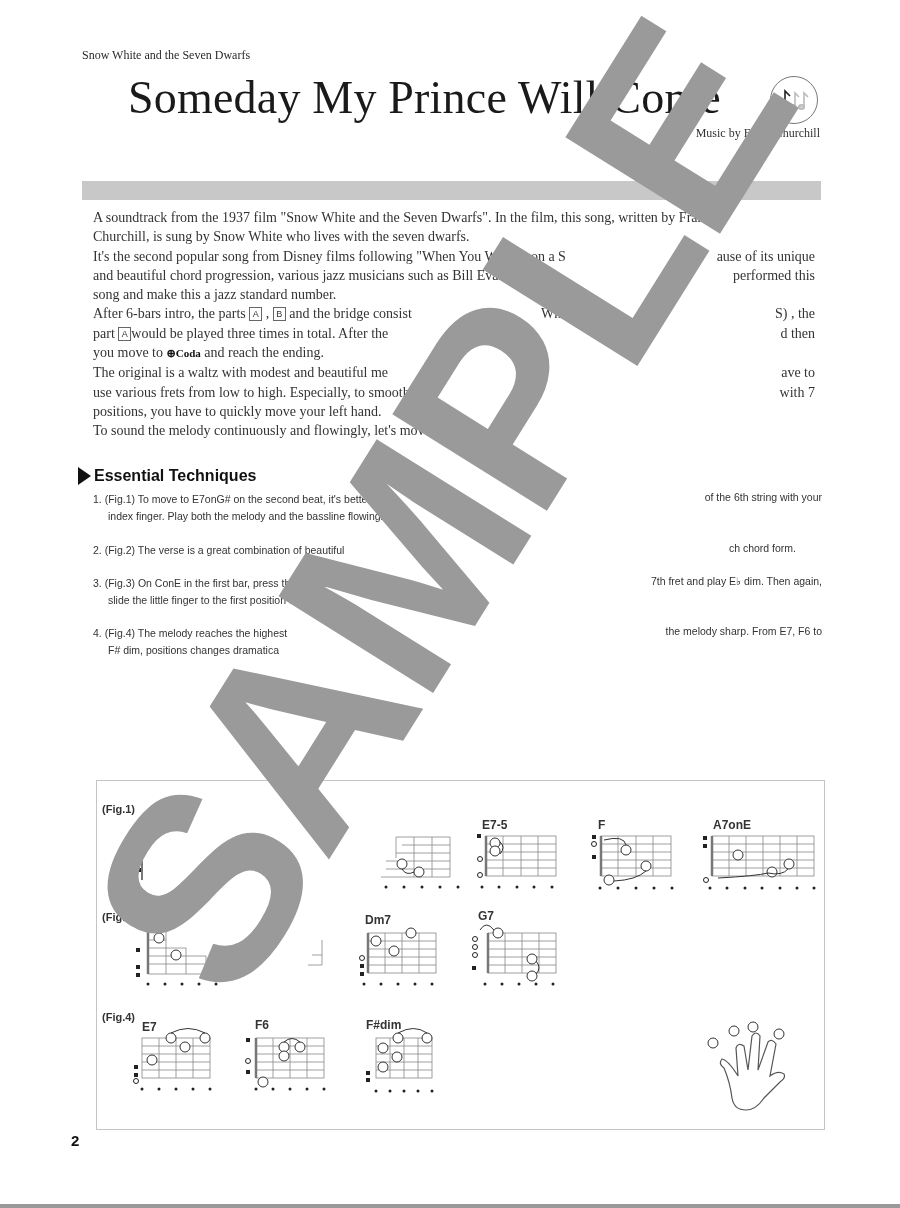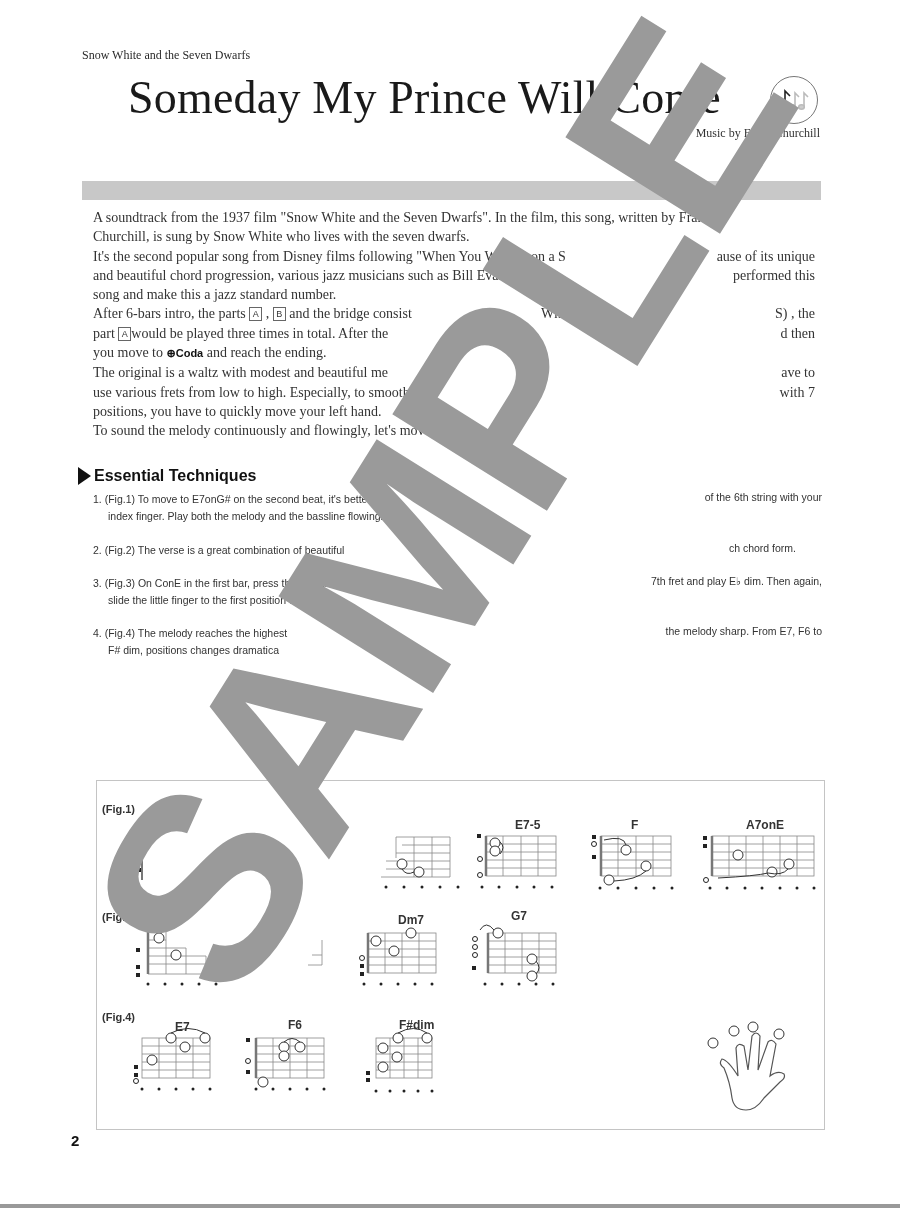--- a/index.html
+++ b/index.html
@@ -8,30 +8,30 @@
   .abs { position: absolute; }
   .subtitle { left: 82px; top: 48px; font-size: 12px; color: #2a2a2a; }
   .title { left: 80px; top: 70px; font-size: 46px; line-height: 56px; color: #1a1a1a; letter-spacing: 0.2px; margin-left: 48px; }
   .music-icon { left: 770px; top: 76px; width: 46px; height: 46px; border: 1.5px solid #777; border-radius: 50%; }
   .credit { right: 80px; top: 126px; font-size: 12px; color: #333; }
   .bar { left: 82px; top: 181px; width: 739px; height: 19px; background: #c8c8c8; }
   .body-text { left: 93px; top: 208px; width: 730px; font-size: 14px; line-height: 19.3px; color: #333; }
   .body-text p { margin: 0; white-space: nowrap; }
   .boxmark { display: inline-block; width: 11px; height: 12px; border: 1px solid #666; font-size: 9px;
              line-height: 12px; text-align: center; vertical-align: 1px; font-family: "Liberation Sans", sans-serif; }
-  .coda { font-family: Liberation Sans, sans-serif; font-weight: bold; font-size: 11px; color: #111; }
+  .coda { font-family: Liberation Serif, serif; font-weight: bold; font-size: 11px; color: #111; }
   .sec-head { left: 78px; top: 467px; font-family: Liberation Sans, sans-serif; font-weight: bold; font-size: 16px; color: #111; }
   .sec-head .tri { display: inline-block; width: 0; height: 0; border-top: 9px solid transparent;
                    border-bottom: 9px solid transparent; border-left: 13px solid #111; vertical-align: -4px; margin-right: 3px; }
   .tech { font-family: "Liberation Sans", sans-serif; font-size: 10.5px; color: #333; line-height: 17px; white-space: nowrap; }
   .tech .ind { padding-left: 15px; }
   .tech-r { font-family: "Liberation Sans", sans-serif; font-size: 10.5px; color: #333; white-space: nowrap; text-align: center; }
   .diagram-box { left: 96px; top: 780px; width: 727px; height: 348px; border: 1.5px solid #c4c4c4; }
   .fig-label { font-family: "Liberation Sans", sans-serif; font-size: 11px; font-weight: bold; color: #333; }
-  .chord-name { font-family: "Liberation Sans", sans-serif; font-size: 12px; font-weight: bold; color: #333; margin-left: 33px; }
+  .chord-name { font-family: "Liberation Sans", sans-serif; font-size: 12px; font-weight: bold; color: #333; }
   .page-num { left: 71px; top: 1132px; font-family: "Liberation Sans", sans-serif; font-weight: bold; font-size: 15px; color: #111; }
   .bottom-rule { left: 0; top: 1204px; width: 900px; height: 4px; background: #999; }
   .watermark { left: 0; top: 0; width: 900px; height: 1208px; pointer-events: none; }
 </style>
 </head>
 <body>
 
 <div class="abs subtitle">Snow White and the Seven Dwarfs</div>
 <div class="abs title">Someday My Prince Will Come</div>
 <div class="abs music-icon">

